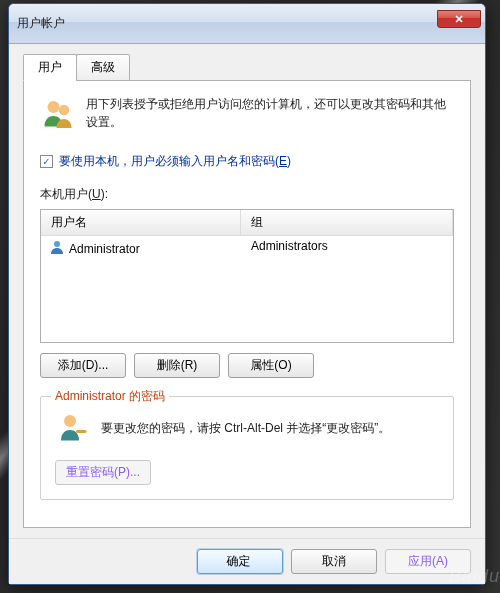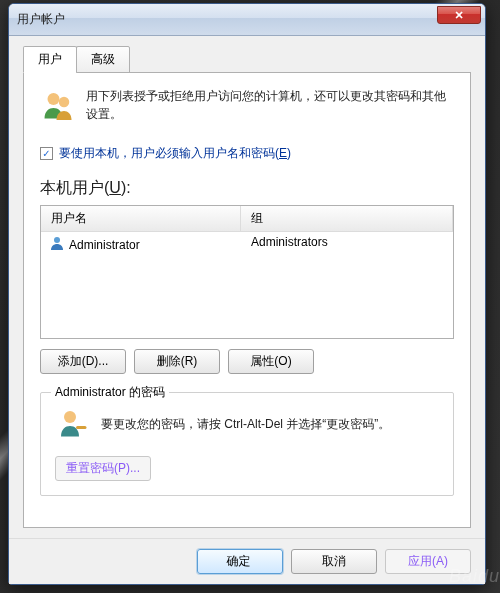--- a/index.html
+++ b/index.html
@@ -7,21 +7,21 @@
   .backdrop { position: absolute; inset: 0; background: linear-gradient(135deg, #333 0%, #2a2a2a 40%, #888 42%, #2a2a2a 44%, #333 100%); }
   .window {
     position: absolute; left: 8px; top: 3px; width: 478px; height: 582px;
     background: #ececec;
     border: 1px solid #3a5a8a;
     border-radius: 6px 6px 4px 4px;
     box-shadow: 0 4px 18px rgba(0,0,0,0.6);
     display: flex; flex-direction: column;
   }
   .titlebar {
-    height: 32px;
+    height: 40px;
     background: linear-gradient(to bottom, #e8eef7 0%, #d4e0f0 45%, #c0d0e5 46%, #d0dcec 100%);
     border-bottom: 1px solid #9aaac0;
     border-radius: 5px 5px 0 0;
     display: flex; align-items: center; padding: 0 4px 0 8px;
   }
   .titlebar .title { font-size: 12px; color: #222; flex: 1; }
   .close-btn {
     width: 44px; height: 18px;
     background: linear-gradient(to bottom, #e07f7a 0%, #d9534a 45%, #c9302c 46%, #c13a32 100%);
     border: 1px solid #8a2a22; border-radius: 0 0 3px 3px;
@@ -40,21 +40,21 @@
   .tab.active { background: #fff; border-bottom-color: #fff; }
   .panel {
     flex: 1; background: #fff; border: 1px solid #b0b0b0; padding: 14px 16px;
     display: flex; flex-direction: column;
   }
   .intro { display: flex; gap: 10px; margin-bottom: 18px; }
   .users-icon svg { width: 36px; height: 36px; }
   .intro-text { font-size: 12px; color: #222; line-height: 1.5; }
   .chk-row { display: flex; align-items: center; gap: 6px; font-size: 12px; color: #003399; margin-bottom: 16px; }
   .chk { width: 13px; height: 13px; border: 1px solid #888; background: #fff; display: flex; align-items: center; justify-content: center; font-size: 10px; color: #2a6fd6; cursor: pointer; }
-  .label-local { font-size: 16px; color: #222; margin-bottom: 6px; }
+  .label-local { font-size: 12px; color: #222; margin-bottom: 6px; }
   .listview {
     border: 1px solid #b0b0b0; height: 134px; background: #fff; font-size: 12px;
   }
   .lv-head { display: flex; background: linear-gradient(to bottom,#fdfdfd,#eaeaea); border-bottom: 1px solid #dcdcdc; }
   .lv-head div { padding: 4px 10px; border-right: 1px solid #dcdcdc; }
   .lv-col-user { width: 200px; }
   .lv-col-group { flex: 1; }
   .lv-row { display: flex; padding: 3px 0; }
   .lv-row .cell-user { width: 200px; padding-left: 8px; display: flex; align-items: center; gap: 4px; }
   .lv-row .cell-group { flex: 1; padding-left: 10px; }
@@ -65,21 +65,21 @@
     background: linear-gradient(to bottom,#fdfdfd,#e6e6e6);
     border: 1px solid #a0a0a0; border-radius: 3px; text-align: center; cursor: pointer;
   }
   .btn.disabled { color: #8b5cf6; border-color: #c8c8c8; background: #f5f5f5; cursor: default; }
   .fieldset {
     border: 1px solid #d0d0d0; border-radius: 2px; margin-top: 18px; padding: 12px 14px 14px;
     position: relative;
   }
   .fieldset .legend {
     position: absolute; top: -9px; left: 10px; background: #fff; padding: 0 4px;
-    font-size: 12px; color: #000000;
+    font-size: 12px; color: #c2410c;
   }
   .pw-row { display: flex; gap: 10px; align-items: center; font-size: 12px; color: #222; }
   .footer {
     padding: 10px 14px; display: flex; justify-content: flex-end; gap: 8px;
     background: #f0f0f0; border-top: 1px solid #ddd;
   }
   .btn.primary {
     background: linear-gradient(to bottom,#f5fbff,#d0e8ff);
     border: 1px solid #5a9ed6;
     box-shadow: 0 0 0 1px rgba(90,158,214,0.35);

